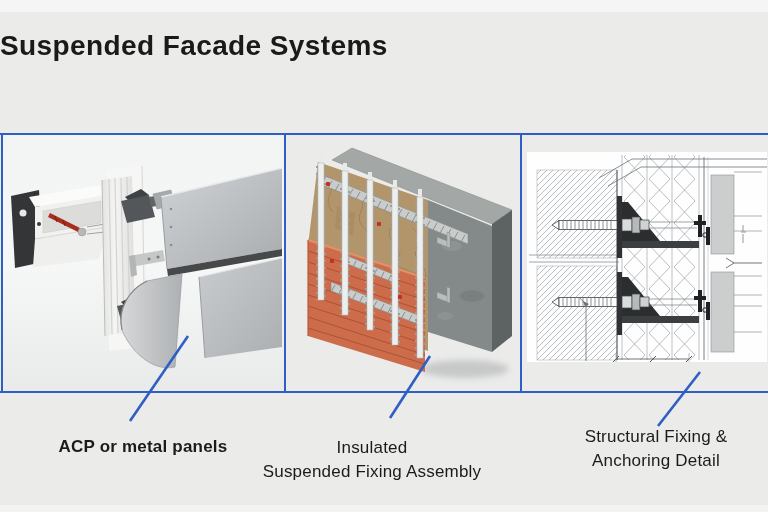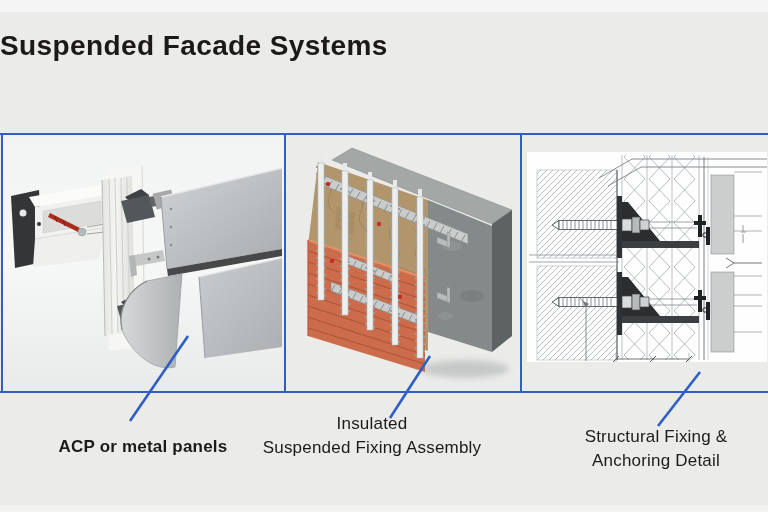--- a/index.html
+++ b/index.html
@@ -19,21 +19,21 @@
   .h-line{height:2px;width:768px;left:0;}
   .v-line{width:2px;height:260px;top:133px;}
   .figure{position:absolute;}
   .figure svg{display:block;}
   .leader-overlay{position:absolute;left:0;top:0;width:768px;height:512px;pointer-events:none;z-index:6;}
   .caption{
     position:absolute;text-align:center;color:#1d1b1a;
     font-size:17px;font-weight:500;line-height:24px;letter-spacing:.2px;z-index:7;
   }
   .cap-acp{left:33px;top:435px;width:220px;font-weight:bold;}
-  .cap-assembly{left:242px;top:412px;width:260px;}
+  .cap-assembly{left:242px;top:436px;width:260px;}
   .cap-detail{left:536px;top:425px;width:240px;}
 </style>
 </head>
 <body>
 
 <div class="stage">
 
   <div class="top-sheen"></div>
   <div class="bottom-sheen"></div>
 

